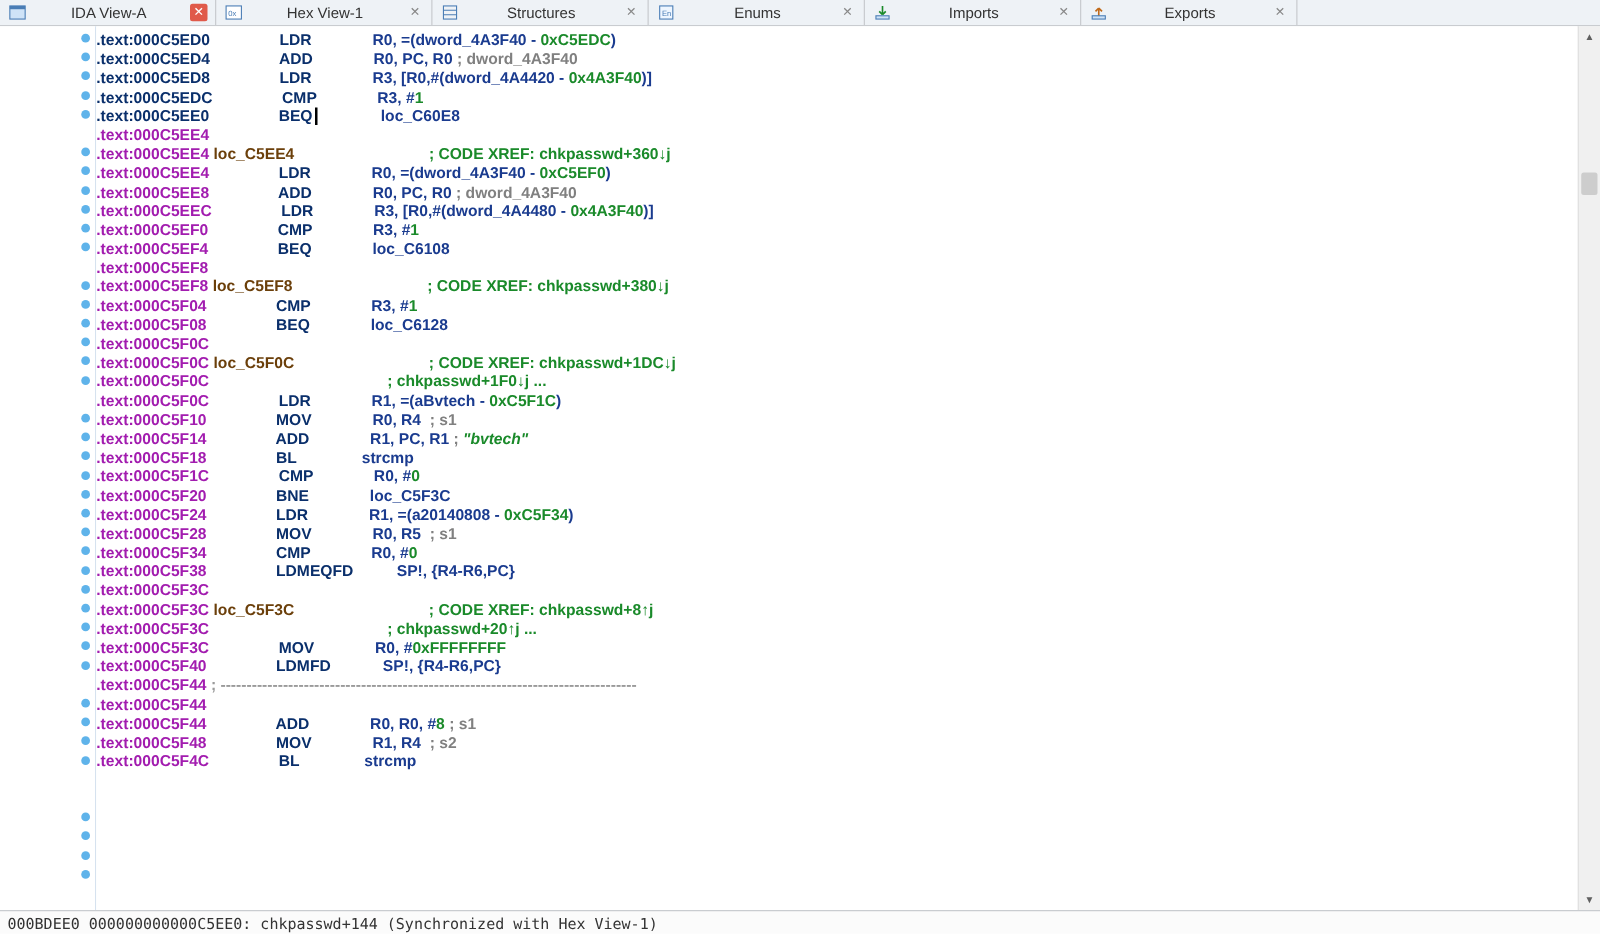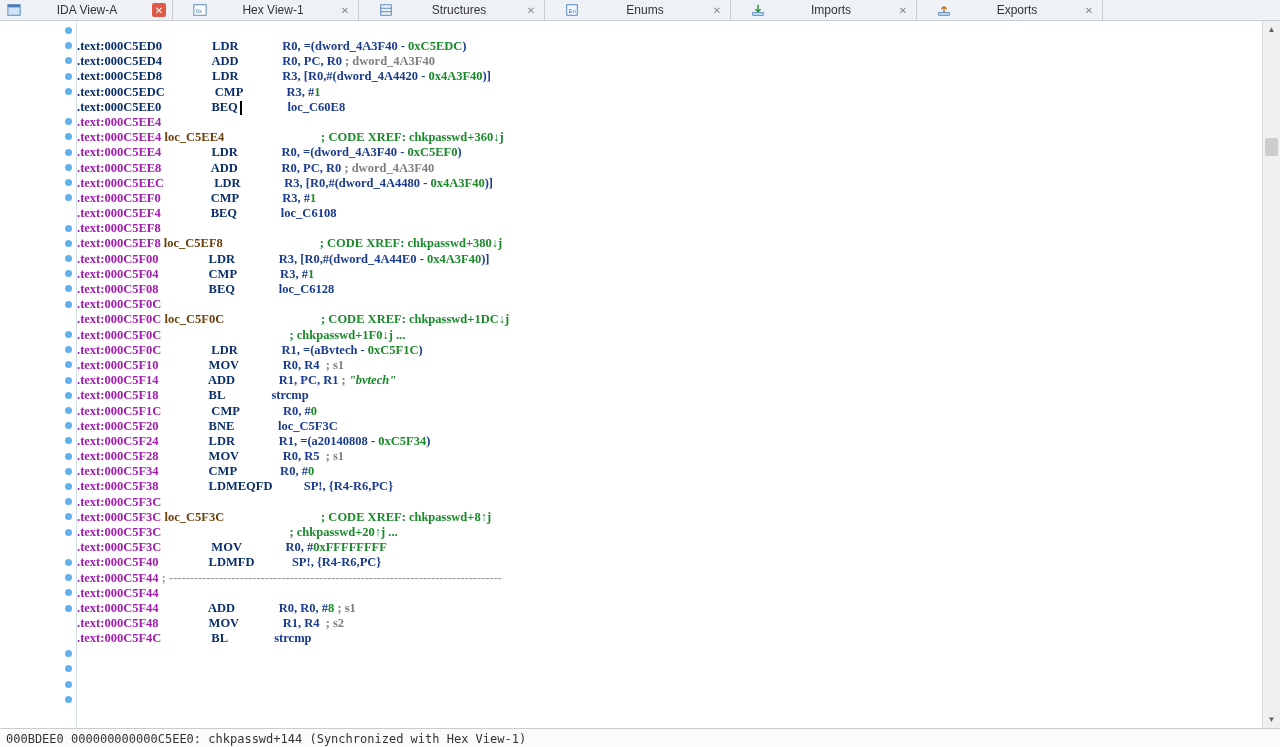--- a/index.html
+++ b/index.html
@@ -1,41 +1,41 @@
 <!DOCTYPE html>
 <html><head>
 <meta charset="utf-8">
 <style>
   html,body{margin:0;padding:0;width:1280px;height:747px;overflow:hidden;
     font-family:"Segoe UI",Tahoma,Arial,sans-serif;font-size:12px;
     background:#fff;color:#000;}
   
   .tabs{height:20px;display:flex;align-items:stretch;background:#eef2f6;
-    border-bottom:1px solid #c9ccd0;user-select:none;gap:13px;}
+    border-bottom:1px solid #c9ccd0;user-select:none;}
   .tab{display:flex;align-items:center;gap:6px;padding:0 6px;
     border-right:1px solid #c9ccd0;min-width:160px;}
   .tab .icon{width:16px;height:16px;display:flex;align-items:center;
     justify-content:center;}
   .tab .icon svg{width:14px;height:14px;}
   .tab-label{flex:1;text-align:center;color:#333;}
   .close-x{width:14px;height:14px;border-radius:2px;display:flex;
     align-items:center;justify-content:center;font-size:10px;color:#888;
     cursor:pointer;}
   .close-x.red{background:#e05a4a;color:#fff;}
   
   .main{display:flex;height:707px;}
   .gutter{width:76px;background:#fff;border-right:1px solid #d6e2ef;
     position:relative;}
   .gutter-row{position:absolute;left:0;right:0;height:15px;display:flex;
     align-items:center;justify-content:flex-end;padding-right:4px;}
   .dot{width:7px;height:7px;border-radius:50%;background:#5fb3ea;}
   .code{flex:1;position:relative;overflow:hidden;background:#fff;}
-  .code-inner{position:absolute;left:0;top:0;right:0;padding-top:18px;
+  .code-inner{position:absolute;left:0;top:0;right:0;padding-top:4px;
     line-height:15.2px;
-    font-family:Liberation Serif, serif;font-size:12.5px;
+    font-family:Liberation Sans, sans-serif;font-size:12.5px;
     font-weight:bold;}
   .ln{white-space:pre;height:15.2px;}
   .c-addr{color:#0a2f6b;}
   .c-addr2{color:#a21caf;}
   .c-mn{color:#0a2f6b;}
   .c-op{color:#1a3b8f;}
   .c-num{color:#1a8a2a;}
   .c-cmt{color:#808080;}
   .c-xref{color:#1a8a2a;}
   .c-lbl{color:#6b3f0a;}
@@ -259,21 +259,20 @@
         <div class="ln"><span class="c-addr">.text:000C5EE0</span>                <span class="c-mn">BEQ</span><span class="cursor"></span>              <span class="c-op">loc_C60E8</span></div>
         <div class="ln"><span class="c-addr2">.text:000C5EE4</span></div>
         <div class="ln"><span class="c-addr2">.text:000C5EE4</span> <span class="c-lbl">loc_C5EE4</span>                               <span class="c-xref">; CODE XREF: chkpasswd+360↓j</span></div>
         <div class="ln"><span class="c-addr2">.text:000C5EE4</span>                <span class="c-mn">LDR</span>              <span class="c-op">R0, =(</span><span class="c-op">dword_4A3F40</span><span class="c-op"> - </span><span class="c-num">0xC5EF0</span><span class="c-op">)</span></div>
         <div class="ln"><span class="c-addr2">.text:000C5EE8</span>                <span class="c-mn">ADD</span>              <span class="c-op">R0, PC, R0 </span><span class="c-cmt">; dword_4A3F40</span></div>
         <div class="ln"><span class="c-addr2">.text:000C5EEC</span>                <span class="c-mn">LDR</span>              <span class="c-op">R3, [R0,#(</span><span class="c-op">dword_4A4480</span><span class="c-op"> - </span><span class="c-num">0x4A3F40</span><span class="c-op">)]</span></div>
         <div class="ln"><span class="c-addr2">.text:000C5EF0</span>                <span class="c-mn">CMP</span>              <span class="c-op">R3, #</span><span class="c-num">1</span></div>
         <div class="ln"><span class="c-addr2">.text:000C5EF4</span>                <span class="c-mn">BEQ</span>              <span class="c-op">loc_C6108</span></div>
         <div class="ln"><span class="c-addr2">.text:000C5EF8</span></div>
         <div class="ln"><span class="c-addr2">.text:000C5EF8</span> <span class="c-lbl">loc_C5EF8</span>                               <span class="c-xref">; CODE XREF: chkpasswd+380↓j</span></div>
-        <div class="ln"><span class="c-addr2">.text:000C5F00</span>                <span class="c-mn">LDR</span>              <span class="c-op">R3, [R0,#(</span><span class="c-op">dword_4A44E0</span><span class="c-op"> - </span><span class="c-num">0x4A3F40</span><span class="c-op">)]</span></div>
         <div class="ln"><span class="c-addr2">.text:000C5F04</span>                <span class="c-mn">CMP</span>              <span class="c-op">R3, #</span><span class="c-num">1</span></div>
         <div class="ln"><span class="c-addr2">.text:000C5F08</span>                <span class="c-mn">BEQ</span>              <span class="c-op">loc_C6128</span></div>
         <div class="ln"><span class="c-addr2">.text:000C5F0C</span></div>
         <div class="ln"><span class="c-addr2">.text:000C5F0C</span> <span class="c-lbl">loc_C5F0C</span>                               <span class="c-xref">; CODE XREF: chkpasswd+1DC↓j</span></div>
         <div class="ln"><span class="c-addr2">.text:000C5F0C</span>                                         <span class="c-xref">; chkpasswd+1F0↓j ...</span></div>
         <div class="ln"><span class="c-addr2">.text:000C5F0C</span>                <span class="c-mn">LDR</span>              <span class="c-op">R1, =(</span><span class="c-op">aBvtech</span><span class="c-op"> - </span><span class="c-num">0xC5F1C</span><span class="c-op">)</span></div>
         <div class="ln"><span class="c-addr2">.text:000C5F10</span>                <span class="c-mn">MOV</span>              <span class="c-op">R0, R4  </span><span class="c-cmt">; s1</span></div>
         <div class="ln"><span class="c-addr2">.text:000C5F14</span>                <span class="c-mn">ADD</span>              <span class="c-op">R1, PC, R1 </span><span class="c-cmt">; </span><span class="c-str">"bvtech"</span></div>
         <div class="ln"><span class="c-addr2">.text:000C5F18</span>                <span class="c-mn">BL</span>               <span class="c-op">strcmp</span></div>
         <div class="ln"><span class="c-addr2">.text:000C5F1C</span>                <span class="c-mn">CMP</span>              <span class="c-op">R0, #</span><span class="c-num">0</span></div>

